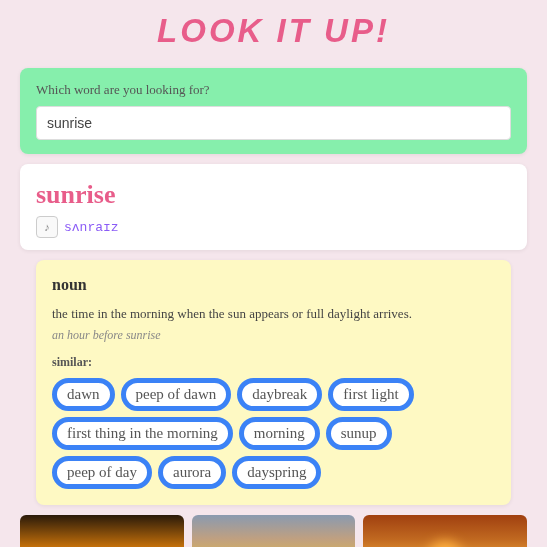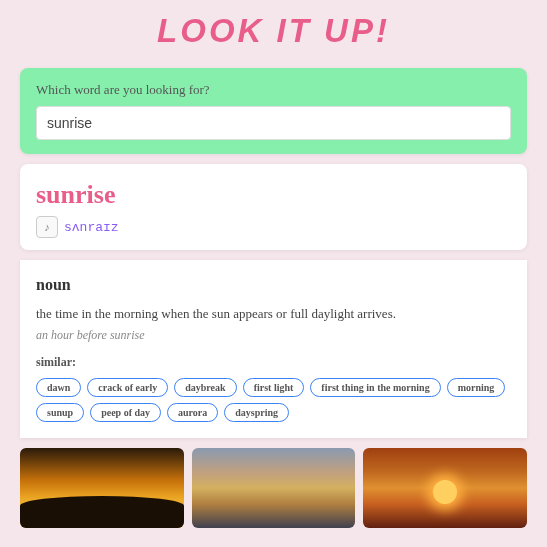--- a/index.html
+++ b/index.html
@@ -99,23 +99,23 @@
     }
 
     #pronunciation-text {
       font-size: 13px;
       color: #8b5cf6;
       font-family: Liberation Mono, monospace;
     }
 
     
     #definition-card {
-      background: #ffffff;
-      border-radius: 0;
-      margin: 10px 20px;
+      background: #fef9c3;
+      border-radius: 8px;
+      margin: 10px 36px;
       padding: 16px 16px 16px;
       box-shadow: 0 1px 4px rgba(0,0,0,0.07);
     }
 
     #part-of-speech {
       font-size: 16px;
       font-weight: bold;
       color: #333;
       margin-bottom: 10px;
     }
@@ -142,27 +142,26 @@
     }
 
     #tags-container {
       display: flex;
       flex-wrap: wrap;
       gap: 6px;
     }
 
     .tag {
       background: #fff;
-      border: 1px solid #3b82f6;
+      border: 5px solid #3b82f6;
       border-radius: 20px;
       padding: 3px 10px;
-      font-size: 10px;
+      font-size: 15px;
       color: #555;
       cursor: pointer;
-      font-weight: bold;
     }
 
     
     #images-section {
       margin: 10px 20px 10px;
       display: flex;
       gap: 8px;
     }
 
     .image-placeholder {
@@ -232,21 +231,21 @@
   </div>
 </div>
 
 <div id="definition-card">
   <div id="part-of-speech">noun</div>
   <div id="definition-text">the time in the morning when the sun appears or full daylight arrives.</div>
   <div id="example-text">an hour before sunrise</div>
   <div id="similar-label">similar:</div>
   <div id="tags-container">
   <span class="tag">dawn</span>
-      <span class="tag">crack of early</span>
+      <span class="tag">peep of dawn</span>
       <span class="tag">daybreak</span>
       <span class="tag">first light</span>
       <span class="tag">first thing in the morning</span>
       <span class="tag">morning</span>
       <span class="tag">sunup</span>
       <span class="tag">peep of day</span>
       <span class="tag">aurora</span>
       <span class="tag">dayspring</span>
     </div>
 </div>

